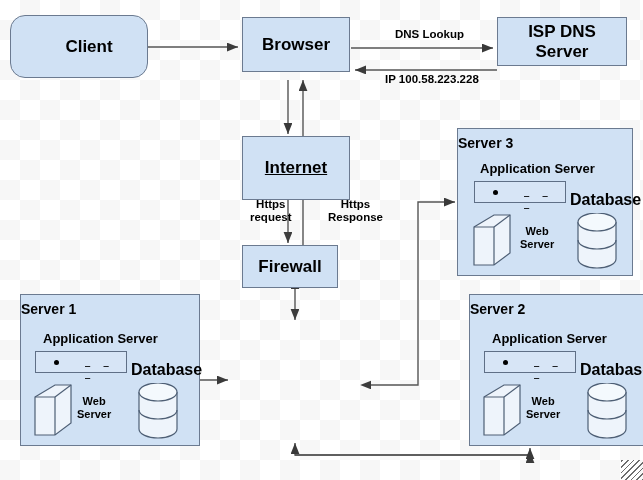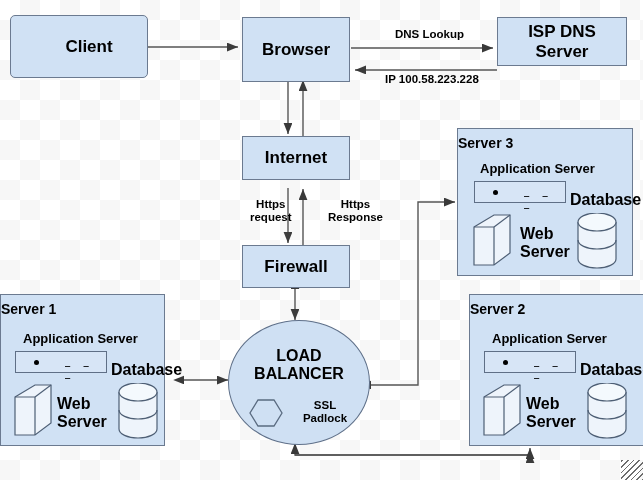--- a/index.html
+++ b/index.html
@@ -33,21 +33,21 @@
     background: #d0e1f4;
     border: 1px solid #6b7a90;
     color: #000000;
     font-weight: bold;
     display: flex;
     align-items: center;
     justify-content: center;
     text-align: center;
     line-height: 1.15;
   }
-  .node.rounded { border-radius: 5px; padding-left: 20px; }
+  .node.rounded { border-radius: 15px; padding-left: 20px; }
   .node.big { font-size: 17px; }
   .node.ellipse {
     border-radius: 50%;
     background: #cfe0f3;
     border: 1px solid #5f7089;
   }
   .server-box {
     position: absolute;
     box-sizing: border-box;
     background: #d0e1f4;
@@ -97,23 +97,24 @@
   }
   .db-label {
     position: absolute;
     font-size: 16px;
     font-weight: bold;
     color: #000;
     white-space: nowrap;
   }
   .web-label {
     position: absolute;
-    font-size: 16px;
-    font-weight: bold;
-    color: #000;
+    font-size: 11px;
+    font-weight: bold;
+    color: #000;
+    text-align: center;
     line-height: 1.15;
     white-space: nowrap;
   }
   .edge-label {
     position: absolute;
     font-size: 11.5px;
     font-weight: bold;
     color: #000;
     white-space: nowrap;
     text-align: center;
@@ -187,65 +188,52 @@
       <polyline points="530,455 295,455 295,443" marker-end="url(#ah)"></polyline>
       <line x1="530" y1="455" x2="530" y2="452" marker-end="url(#ah)"></line>
       <polyline points="295,455 530,455 530,448" marker-end="url(#ah)"></polyline>
     </g>
   </svg>
 
   <div class="node rounded big" style="left:10px; top:15px; width:138px; height:63px;">
     <span>Client</span>
   </div>
 
-  <div class="node big" style="left:242px; top:17px; width:108px; height:65px;">
+  <div class="node big" style="left:242px; top:17px; width:108px; height:55px;">
     <span>Browser</span>
   </div>
 
   <div class="node big" style="left:497px; top:17px; width:130px; height:49px;">
     <div>
       <div>ISP DNS</div>
       <div>Server</div>
     </div>
   </div>
 
   <div class="edge-label" style="left:378px; top:28px;">DNS Lookup</div>
   <div class="edge-label" style="left:368px; top:73px;">IP 100.58.223.228</div>
 
-  <div class="node big" style="left:242px; top:136px; width:108px; height:44px;">
+  <div class="node big" style="left:242px; top:136px; width:108px; height:64px;text-decoration:underline;">
     <span>Internet</span>
   </div>
 
   <div class="edge-label" style="left:233px; top:198px; text-align:center;">
     <div>Https</div>
     <div>request</div>
   </div>
 
   <div class="edge-label" style="left:311px; top:198px; text-align:center;">
     <div>Https</div>
     <div>Response</div>
   </div>
 
-  <div class="node big" style="left:242px; top:245px; width:108px; height:43px;">
+  <div class="node big" style="left:242px; top:245px; width:96px; height:43px;">
     <span>Firewall</span>
   </div>
 
-  <div class="node ellipse" style="left:228px; top:320px; width:142px; height:125px; display:block;">
-    <div class="lb-text">
-      <div>LOAD</div>
-      <div>BALANCER</div>
-    </div>
-    <svg style="position:absolute; left:20px; top:76px;" width="34" height="32" viewBox="0 0 34 32">
-      <polygon points="9,3 25,3 33,16 25,29 9,29 1,16" fill="none" stroke="#5a6b80" stroke-width="1.3"></polygon>
-    </svg>
-    <div class="ssl-text" style="left:58px; top:78px; width:76px;">
-      <div>SSL</div>
-      <div>Padlock</div>
-    </div>
-  </div>
 
   <div class="server-box" style="left:457px; top:128px; width:176px; height:148px;">
     <div class="server-title">Server 3</div>
     <div class="app-label" style="left:22px; top:32px;">Application Server</div>
     <div class="app-bar" style="left:16px; top:52px; width:92px; height:22px;">
       <span class="dot"></span>
       <span class="dashes">– – –</span>
     </div>
     <div class="db-label" style="left:112px; top:62px;">Database</div>
 
@@ -259,21 +247,21 @@
       <div>Server</div>
     </div>
 
     <svg style="position:absolute; left:118px; top:84px;" width="42" height="56" viewBox="0 0 42 56">
       <path d="M2,9 L2,46 a19,9 0 0,0 38,0 L40,9" fill="#eef4fb" stroke="#4e5f75" stroke-width="1.2"></path>
       <ellipse cx="21" cy="9" rx="19" ry="9" fill="#f4f9fd" stroke="#4e5f75" stroke-width="1.2"></ellipse>
       <path d="M2,27 a19,9 0 0,0 38,0" fill="none" stroke="#4e5f75" stroke-width="1.2"></path>
     </svg>
   </div>
 
-  <div class="server-box" style="left:0; top:294px; width:165px; height:152px;">
+  <div class="server-box" style="left:20px; top:294px; width:180px; height:152px;">
     <div class="server-title">Server 1</div>
     <div class="app-label" style="left:22px; top:36px;">Application Server</div>
     <div class="app-bar" style="left:14px; top:56px; width:92px; height:22px;">
       <span class="dot"></span>
       <span class="dashes">– – –</span>
     </div>
     <div class="db-label" style="left:110px; top:66px;">Database</div>
 
     <svg style="position:absolute; left:12px; top:88px;" width="42" height="56" viewBox="0 0 42 56">
       <polygon points="2,14 22,2 38,2 38,40 22,52 2,52" fill="#eef4fb" stroke="#4e5f75" stroke-width="1.2"></polygon>

